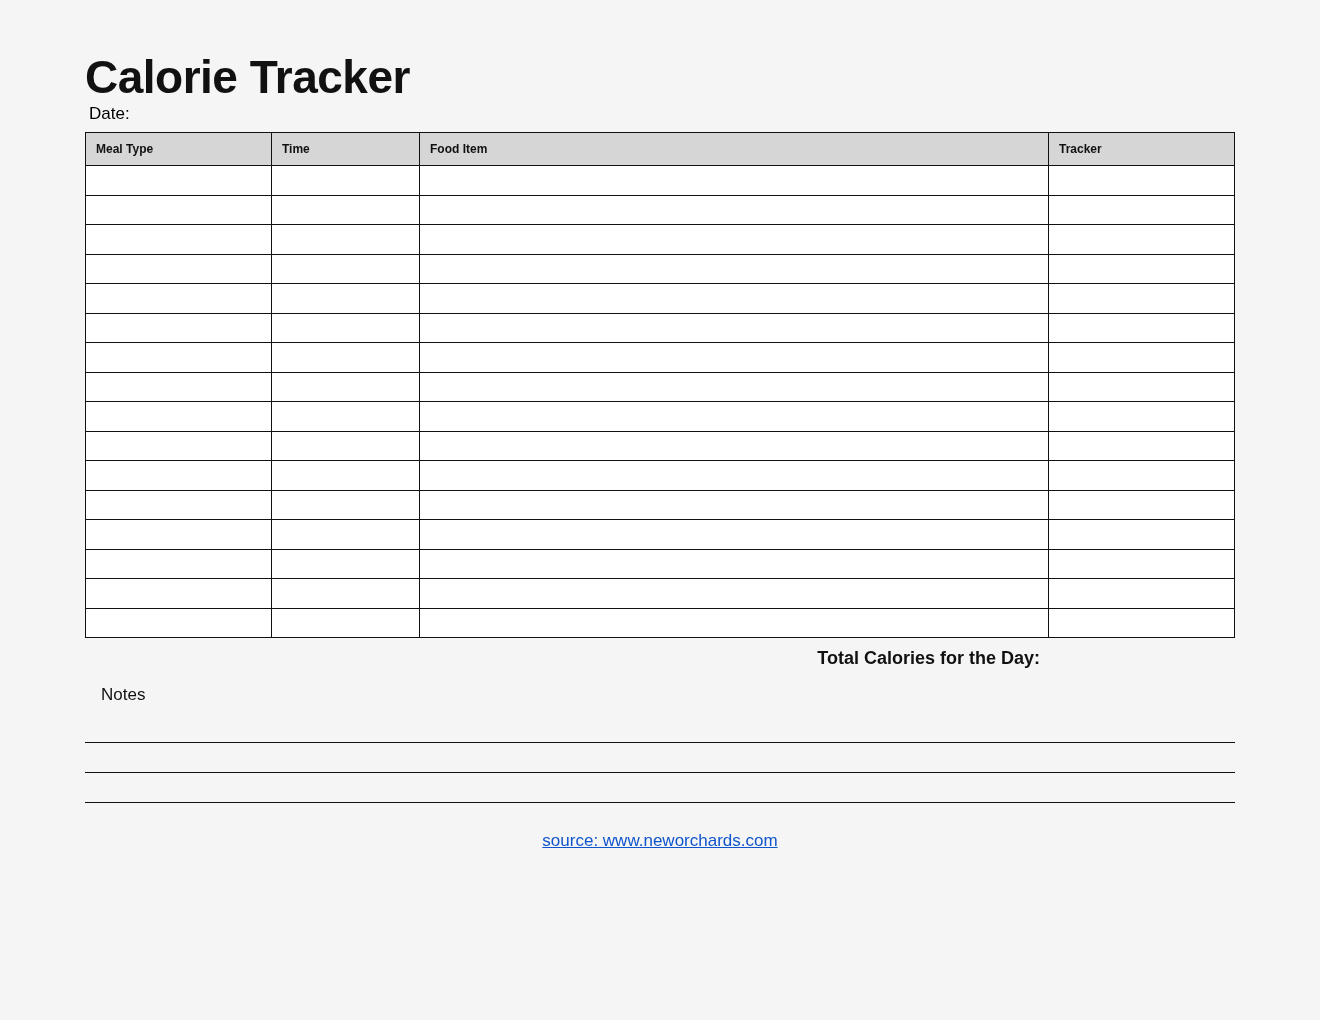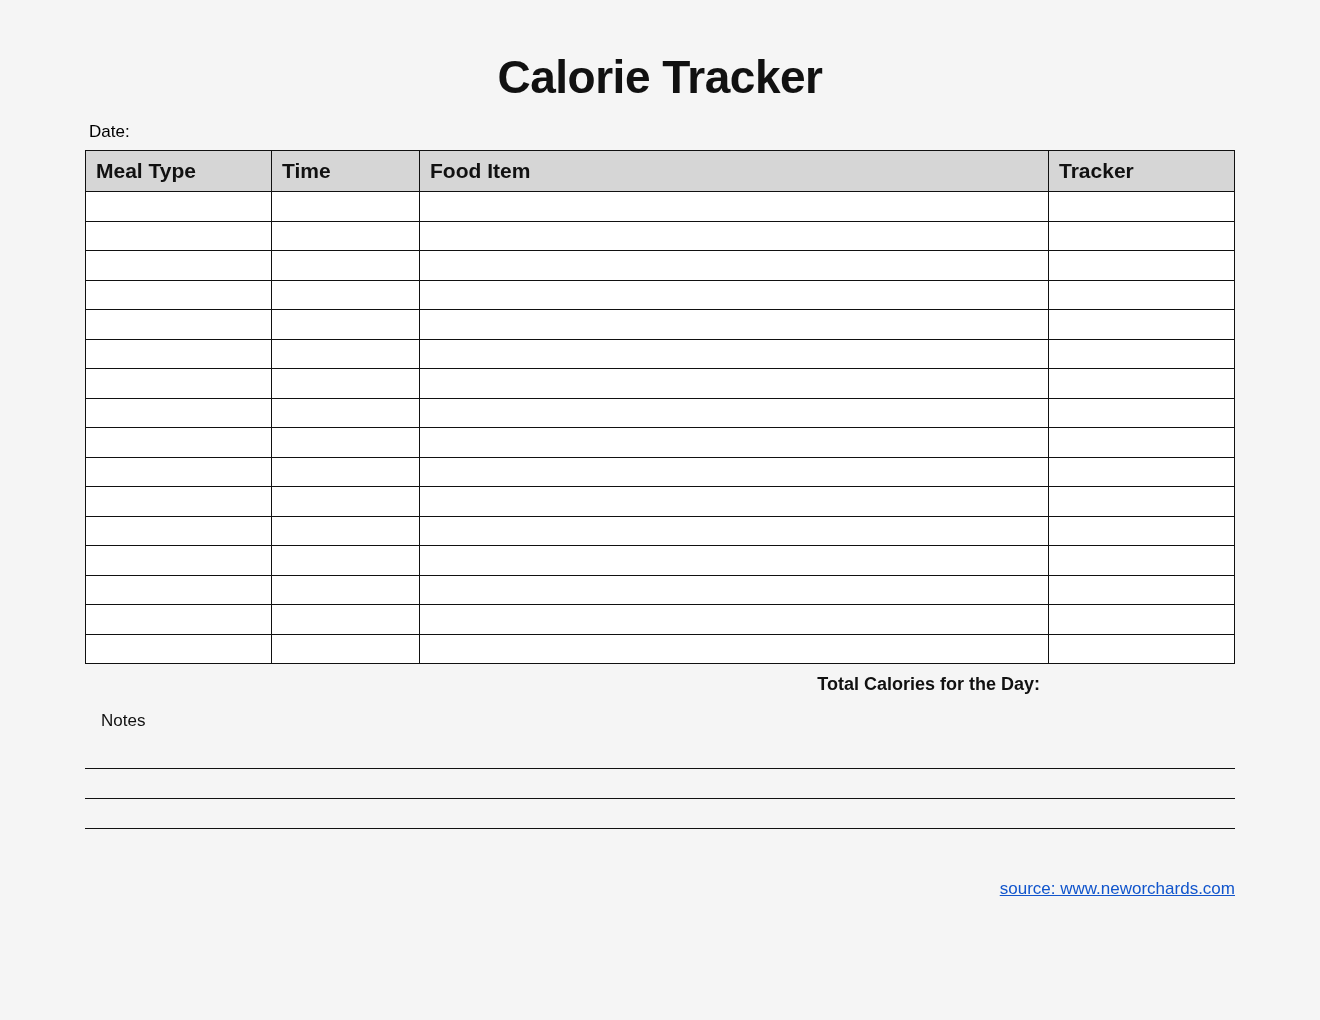--- a/index.html
+++ b/index.html
@@ -10,40 +10,39 @@
     body {
       font-family: -apple-system, BlinkMacSystemFont, "Segoe UI", Arial, sans-serif;
       background: #f5f5f5;
       width: 1320px;
       height: 1020px;
       padding: 50px 85px 40px 85px;
     }
     .title {
       font-size: 46px;
       font-weight: 600;
-      text-align: center;
+      text-align: left;
       color: #111;
       letter-spacing: -0.5px;
-      margin-bottom: 18px;
     }
     .date-label {
       font-size: 17px;
       color: #000000;
       margin-bottom: 8px;
       margin-left: 4px;
     }
     table {
       width: 100%;
       border-collapse: collapse;
       background: #fff;
     }
     thead th {
       background: #d6d6d6;
       font-weight: 700;
-      font-size: 21px;
+      font-size: 12px;
       color: #111;
       text-align: left;
       padding: 8px 10px;
       border: 1px solid #111;
       height: 33px;
     }
     tbody td {
       border: 1px solid #111;
       height: 29.5px;
       background: #fff;
@@ -67,22 +66,22 @@
       margin-top: 16px;
       margin-left: 16px;
     }
     .note-line {
       border-bottom: 1.5px solid #111;
       height: 30px;
       margin-top: 0;
     }
     .note-line:first-of-type { margin-top: 8px; }
     .source {
-      text-align: right;
-      margin-top: 50px;
+      text-align: center;
+      margin-top: 28px;
       font-size: 17px;
     }
     .source a {
       color: #1155cc;
       text-decoration: underline;
     }
   </style>
 </head>
 <body>
 

